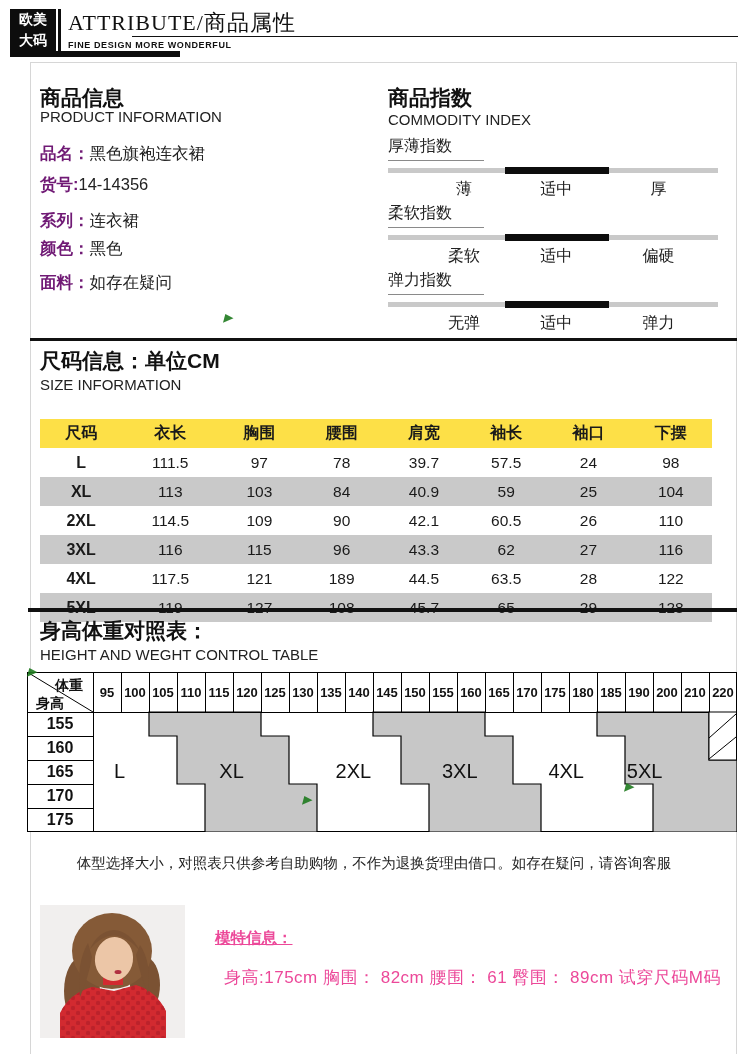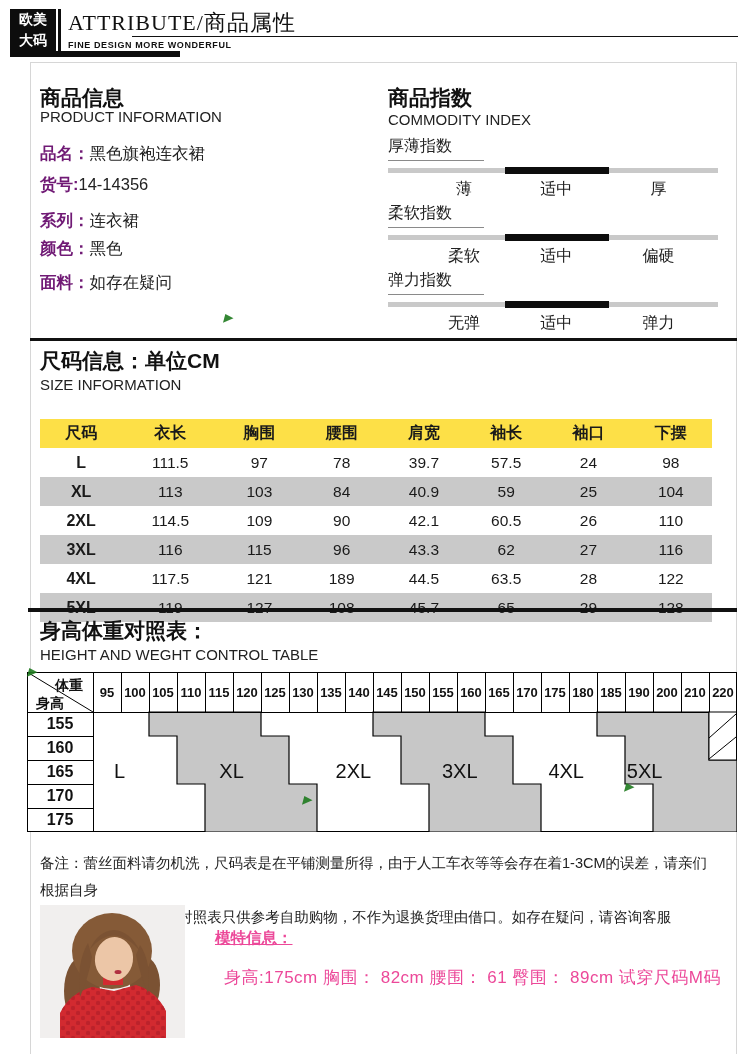--- a/index.html
+++ b/index.html
@@ -277,21 +277,20 @@
     <text x="33" y="153" text-anchor="middle" font-size="16" font-family="Liberation Sans, DejaVu Sans, sans-serif" fill="#111" font-weight="bold">175</text>
     <text x="92.6" y="106" text-anchor="middle" font-size="20" font-family="Liberation Sans, DejaVu Sans, sans-serif" fill="#111">L</text>
     <text x="204.6" y="106" text-anchor="middle" font-size="20" font-family="Liberation Sans, DejaVu Sans, sans-serif" fill="#111">XL</text>
     <text x="326.40000000000003" y="106" text-anchor="middle" font-size="20" font-family="Liberation Sans, DejaVu Sans, sans-serif" fill="#111">2XL</text>
     <text x="432.8" y="106" text-anchor="middle" font-size="20" font-family="Liberation Sans, DejaVu Sans, sans-serif" fill="#111">3XL</text>
     <text x="539.1999999999999" y="106" text-anchor="middle" font-size="20" font-family="Liberation Sans, DejaVu Sans, sans-serif" fill="#111">4XL</text>
     <text x="617.6" y="106" text-anchor="middle" font-size="20" font-family="Liberation Sans, DejaVu Sans, sans-serif" fill="#111">5XL</text>
   </svg>
 
 <div class="abs note" style="left:40px;top:850px;">
-  <div class="l1">备注：蕾丝面料请勿机洗，尺码表是在平铺测量所得，由于人工车衣等等会存在着1-3CM的误差，请亲们根据自身</div>
   <div class="l2">体型选择大小，对照表只供参考自助购物，不作为退换货理由借口。如存在疑问，请咨询客服</div>
 </div>
 
 <svg class="abs" style="left:40px;top:905px;" width="145" height="133" viewBox="0 0 145 133">
   <defs>
     <pattern id="lace" width="10" height="10" patternUnits="userSpaceOnUse">
       <circle cx="3" cy="3" r="2.2" fill="#b5202a"></circle>
       <circle cx="8" cy="8" r="2.2" fill="#b5202a"></circle>
     </pattern>
   </defs>

